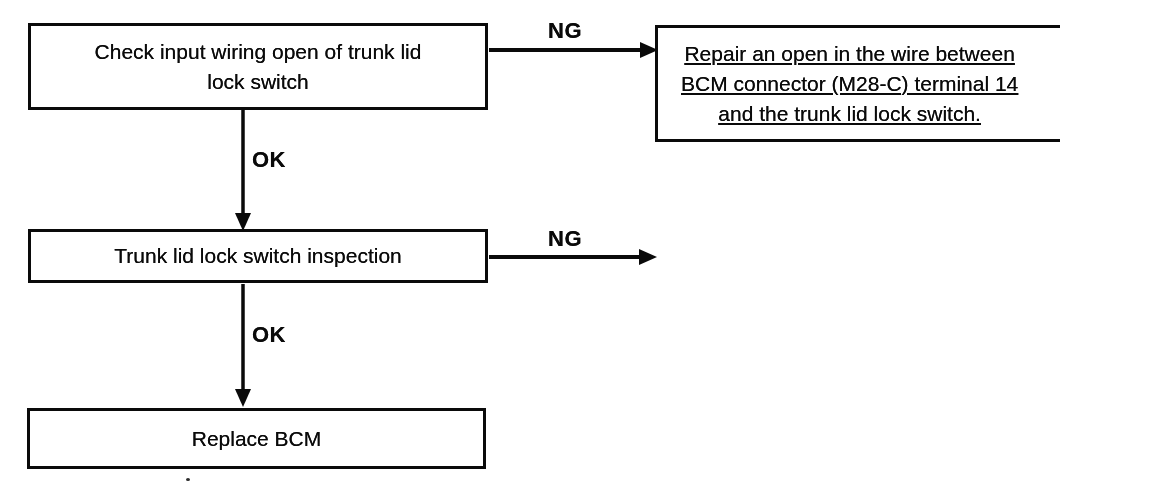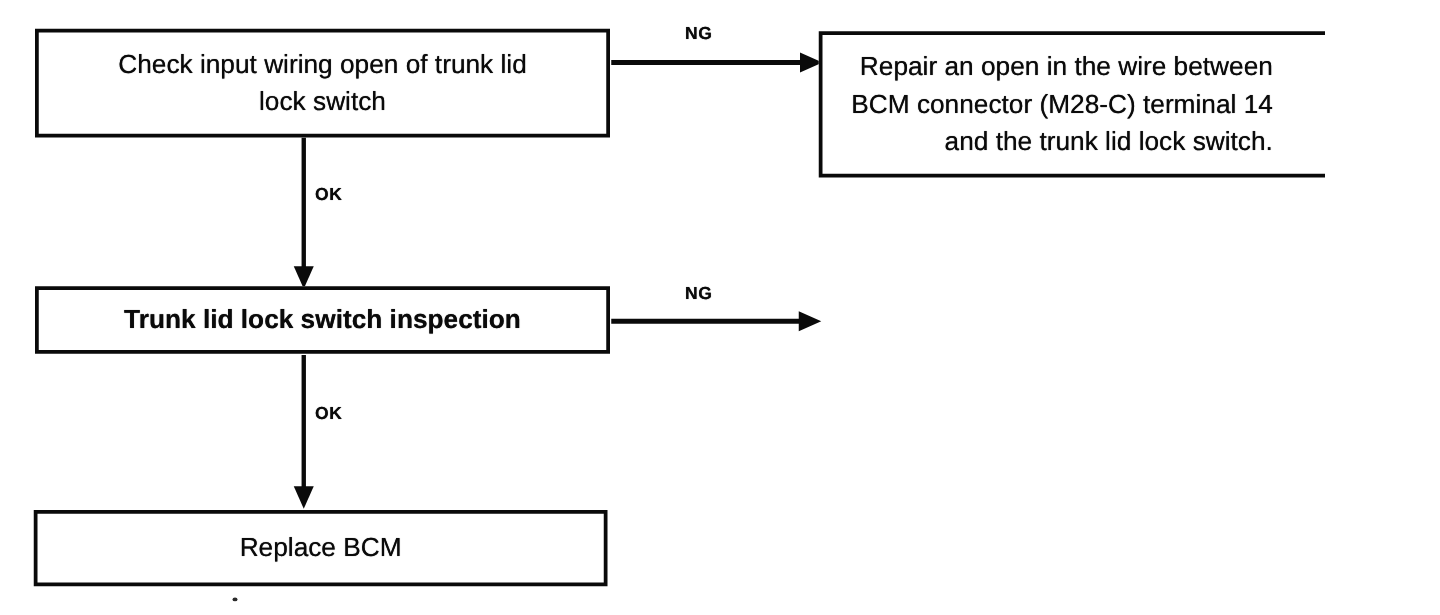--- a/index.html
+++ b/index.html
@@ -25,33 +25,34 @@
     align-items: center;
     justify-content: center;
     text-align: center;
     font-size: 21px;
     line-height: 30px;
     white-space: pre-line;
     text-shadow: 0 0 0.6px rgba(0,0,0,0.85);
   }
   .box.left-text {
     justify-content: flex-start;
-    text-align: right;
+    text-align: center;
     padding-left: 23px;
     padding-right: 0;
+    text-decoration: underline;
   }
   #box-check-wiring    { left: 28px;  top: 23px;  width: 460px; height: 87px; }
   #box-repair-wire     { left: 655px; top: 25px;  width: 460px; height: 117px; }
-  #box-inspection      { left: 28px;  top: 229px; width: 460px; height: 54px; font-weight: bold; }
+  #box-inspection      { left: 28px;  top: 229px; width: 460px; height: 54px; }
   #box-replace-switch  { left: 656px; top: 231px; width: 459px; height: 52px; }
   #box-replace-bcm     { left: 27px;  top: 408px; width: 459px; height: 61px; text-align: center; }
 
   .edge-label {
     position: absolute;
-    font-size: 14px;
+    font-size: 22px;
     font-weight: bold;
     letter-spacing: 0.5px;
     color: #0a0a0a;
     text-shadow: 0 0 0.6px rgba(0,0,0,0.85);
   }
   #label-ng-1 { left: 548px; top: 18px; }
   #label-ok-1 { left: 252px; top: 147px; }
   #label-ng-2 { left: 548px; top: 226px; }
   #label-ok-2 { left: 252px; top: 322px; }
 

